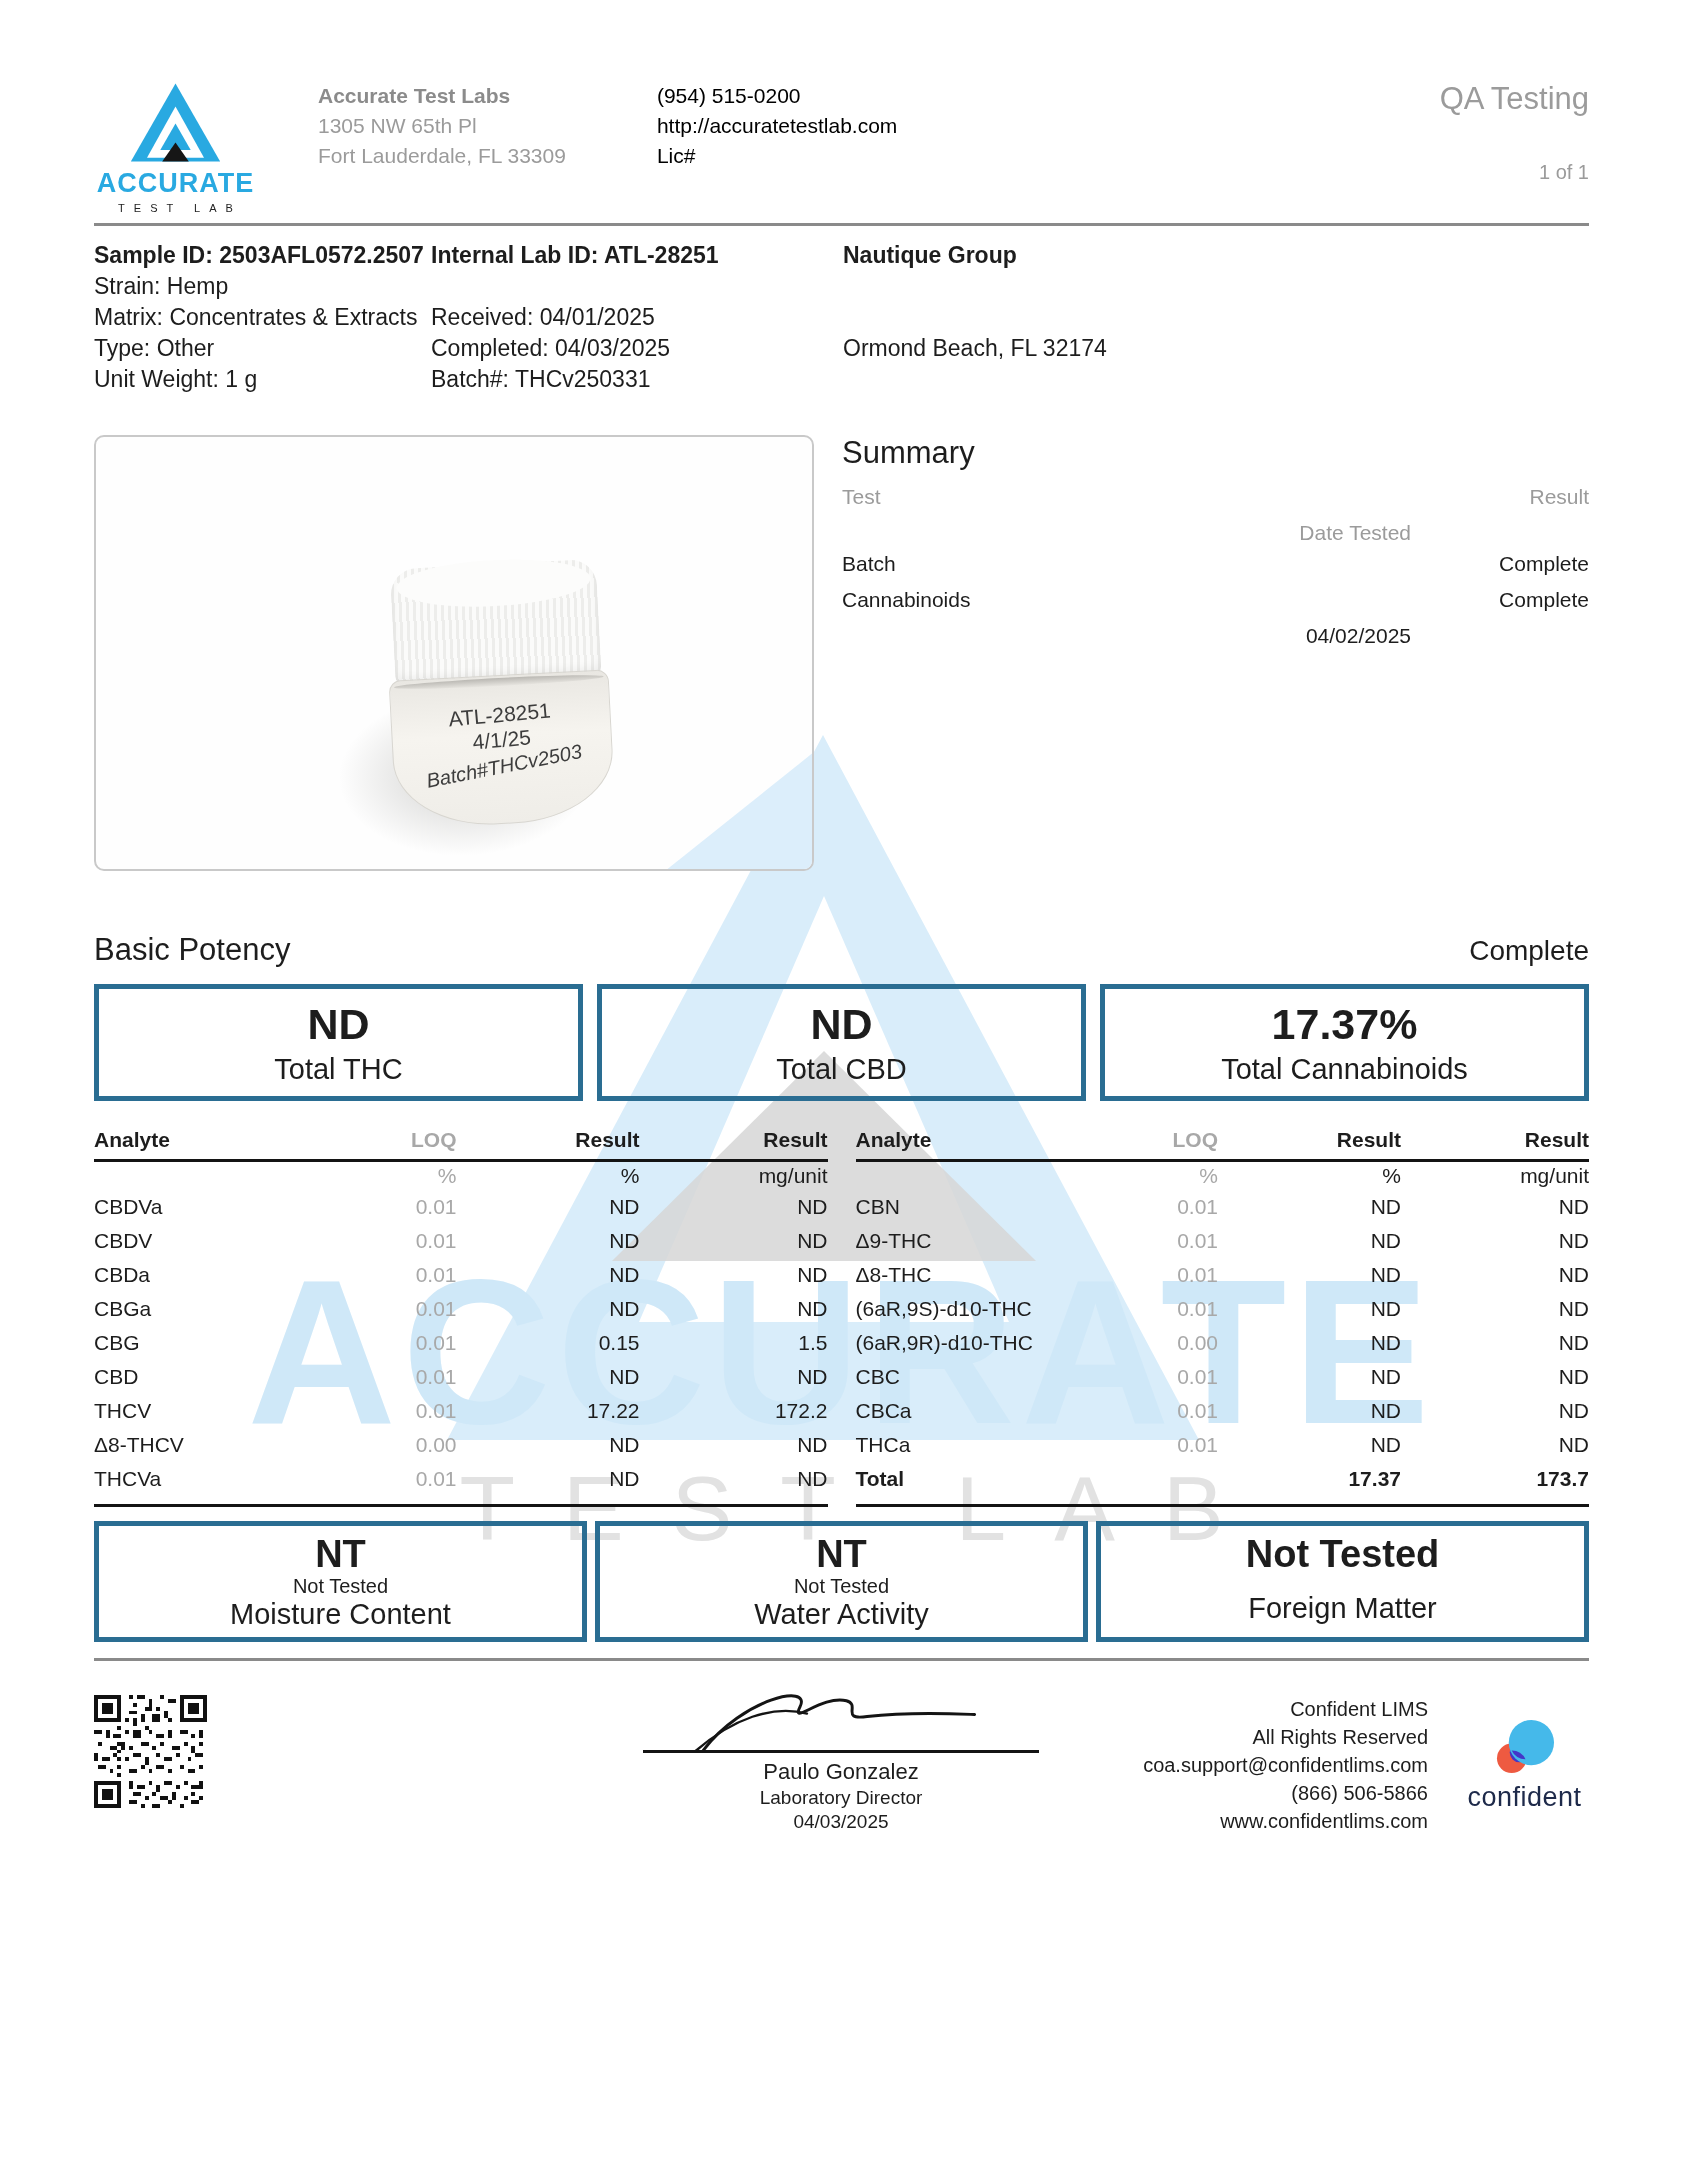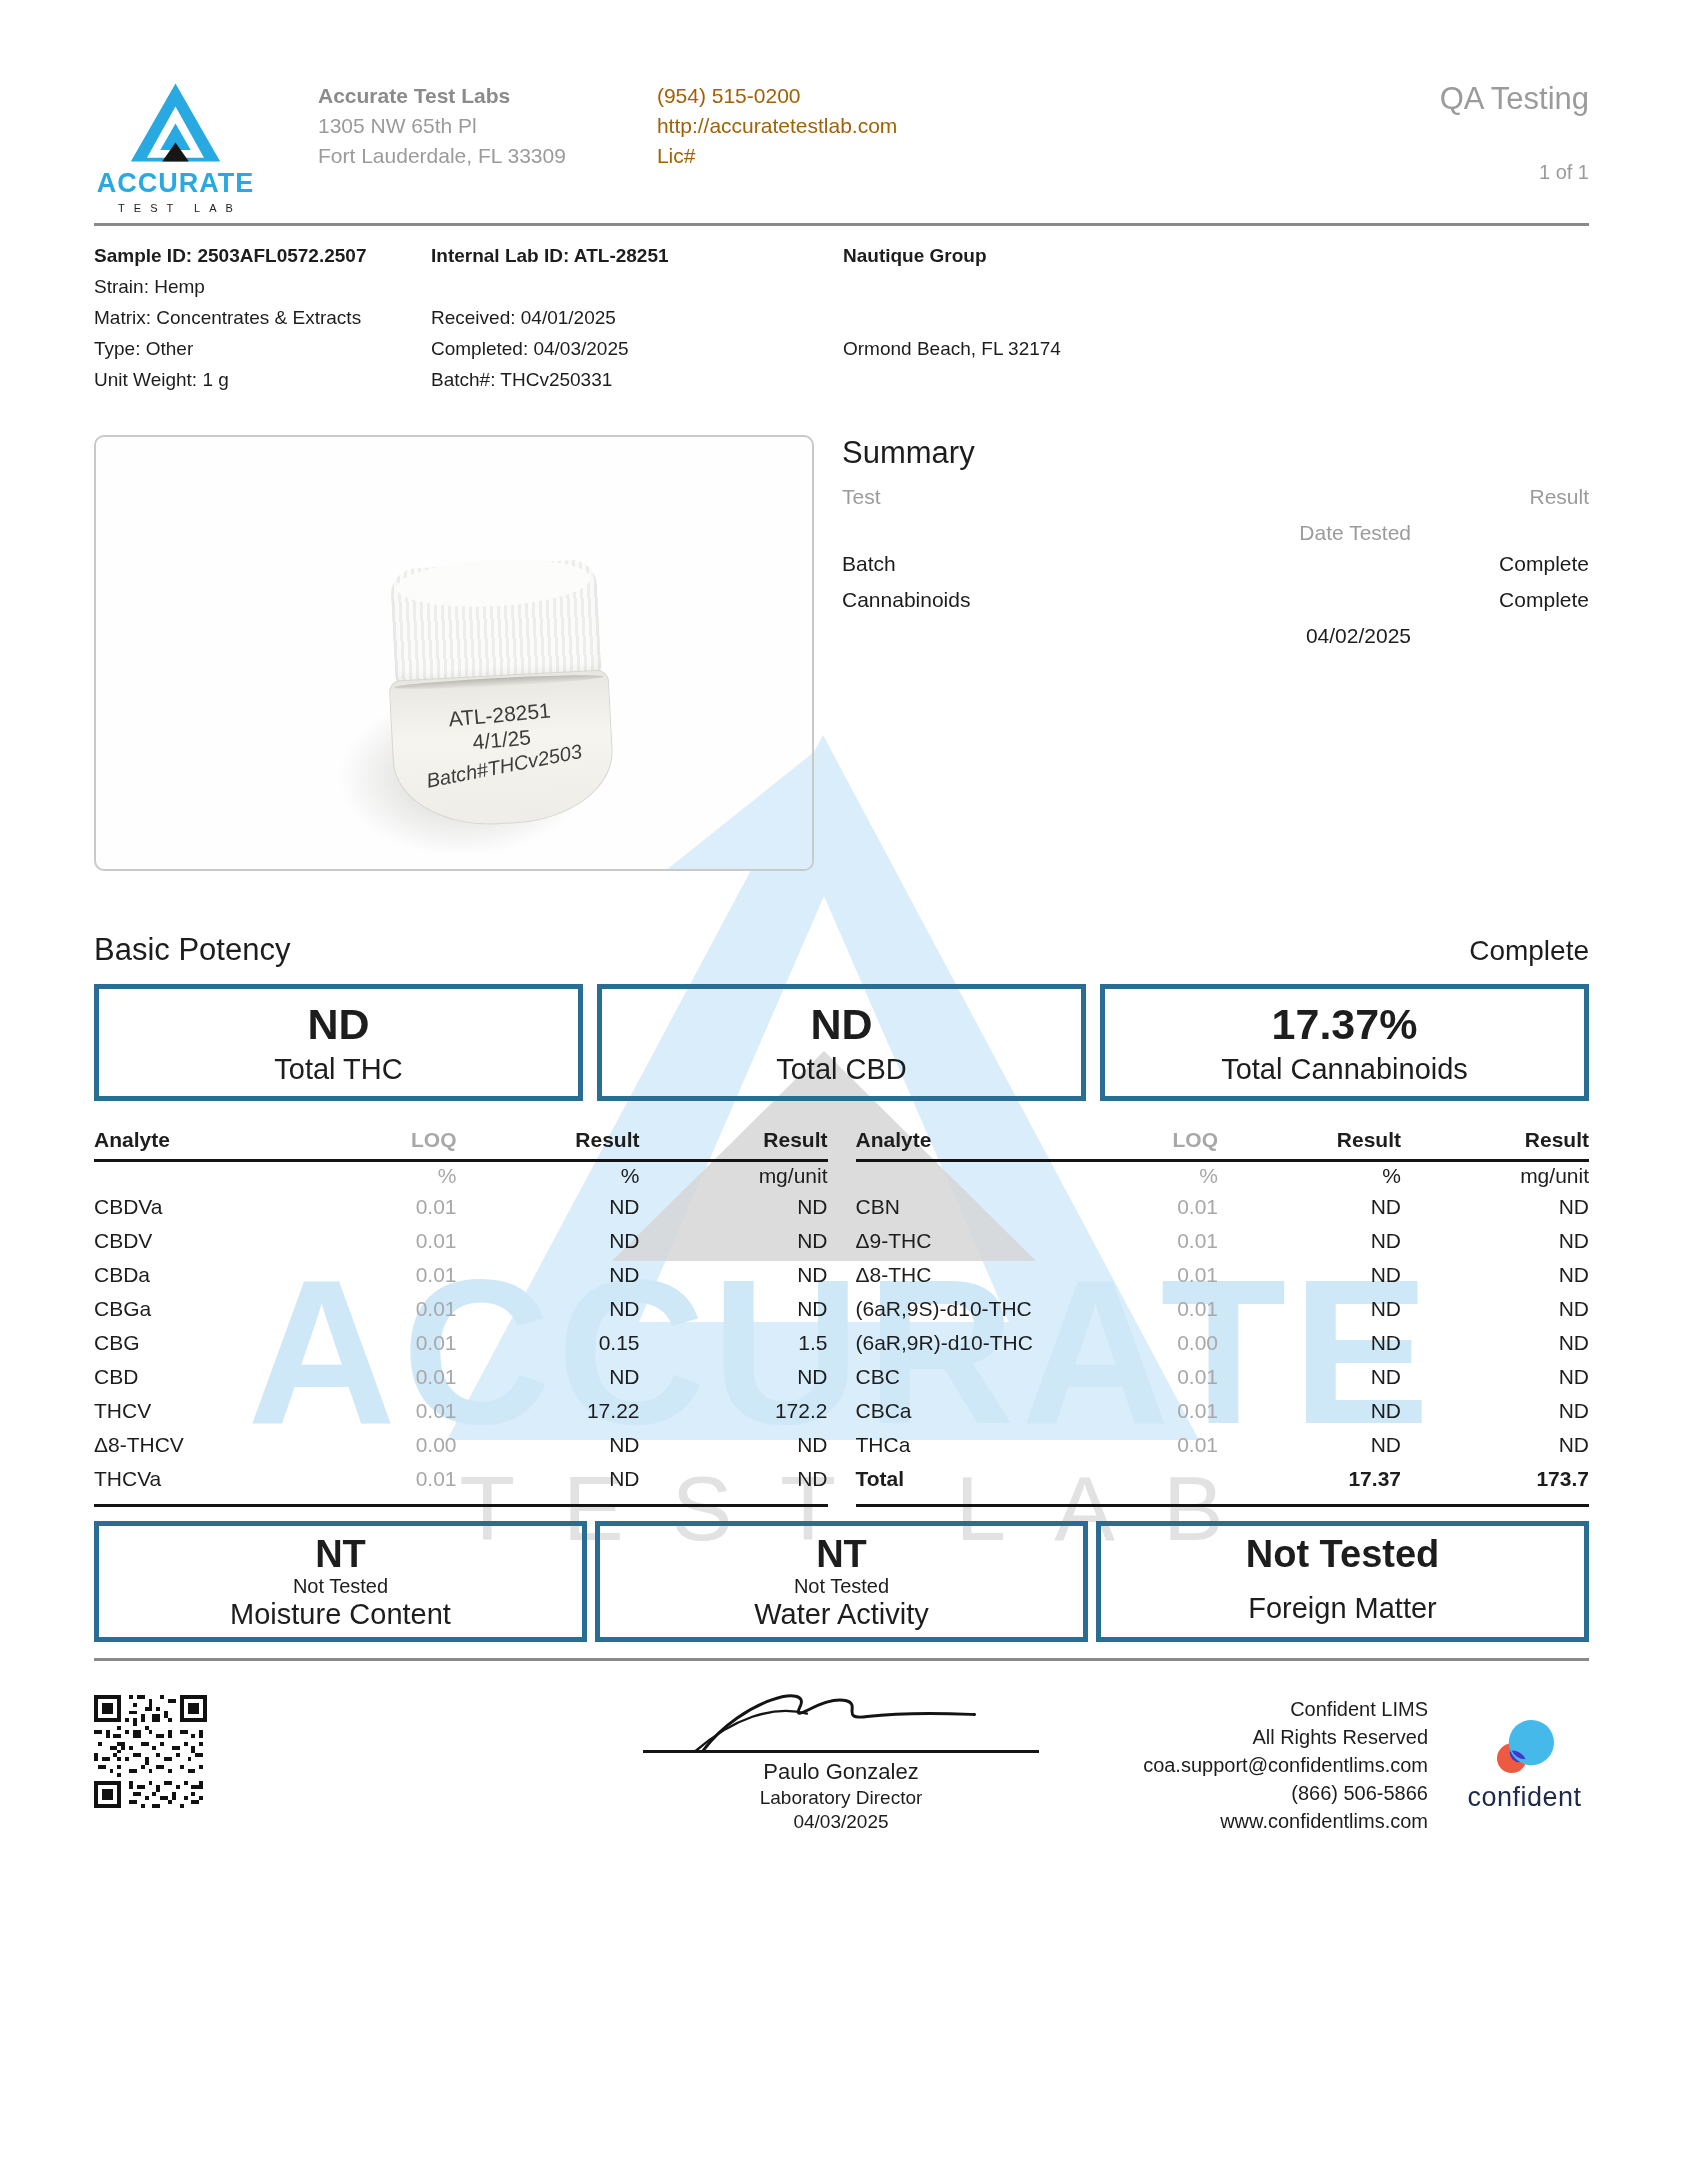--- a/index.html
+++ b/index.html
@@ -26,28 +26,28 @@
   .content { position:relative; z-index:1; padding:0 94px; }
   .gray { color:#9b9b9b; }
   
   .hdr { display:flex; align-items:flex-start; padding-top:81px; }
   .logo { width:163px; text-align:center; }
   .logo svg { display:block; margin:0 auto; }
   .logo-word { color:#29a9e1; font-weight:700; font-size:27px; letter-spacing:1px; margin-top:2px; }
   .logo-sub { color:#222; font-size:11px; letter-spacing:9px; padding-left:9px; margin-top:3px; }
   .labinfo { margin-left:61px; font-size:21px; line-height:30px; color:#9b9b9b; }
   .labinfo .name { font-weight:700; color:#8b8b8b; }
-  .labcontact { margin-left:91px; font-size:21px; line-height:30px; color:#a16207; }
+  .labcontact { margin-left:91px; font-size:21px; line-height:30px; color:#000000; }
   .hdr-right { margin-left:auto; text-align:right; }
   .qa { font-size:31px; color:#9b9b9b; }
   .pageno { font-size:20px; color:#9b9b9b; margin-top:44px; }
   .hdr-rule { border-bottom:3px solid #8a8a8a; margin-top:9px; }
   
   .title { font-size:35px; font-weight:700; margin-top:16px; }
-  .inforow { display:flex; margin-top:14px; font-size:19px; line-height:31px; }
+  .inforow { display:flex; margin-top:14px; font-size:23px; line-height:31px; }
   .inforow .c1 { width:337px; }
   .inforow .c2 { width:412px; }
   .inforow .c3 { flex:1; }
   .b { font-weight:700; }
   .blank { visibility:hidden; }
   
   .midrow { display:flex; margin-top:40px; }
   .photo { width:720px; height:436px; border:2px solid #c9c9c9; border-radius:10px;
     background:#fefefe; position:relative; overflow:hidden; flex:none; }
   .jar { position:absolute; left:287px; top:127px; width:233px; height:282px; transform:rotate(-3deg); }

